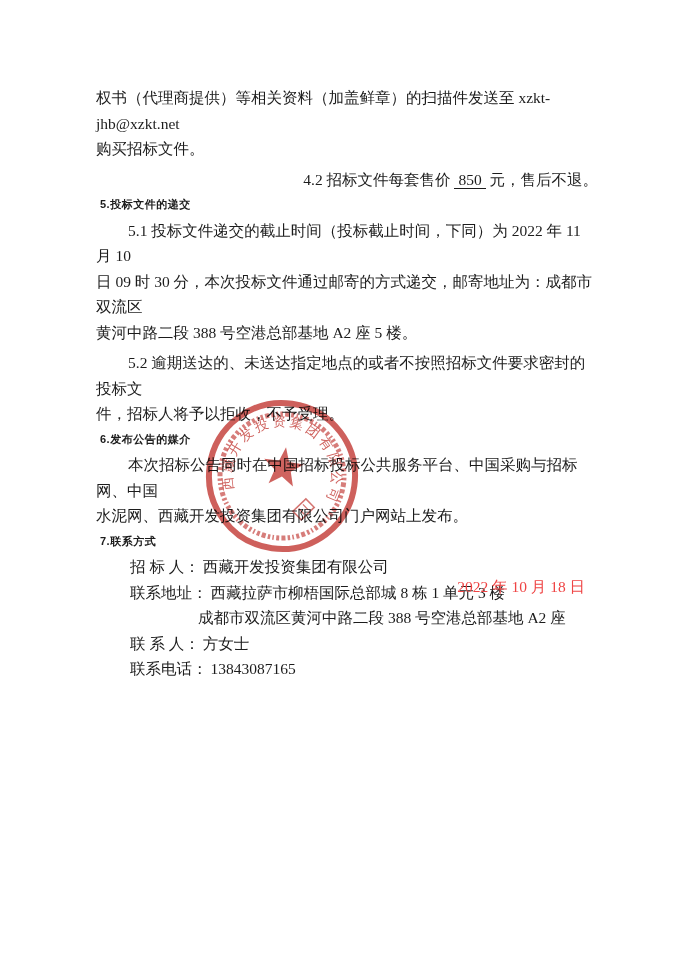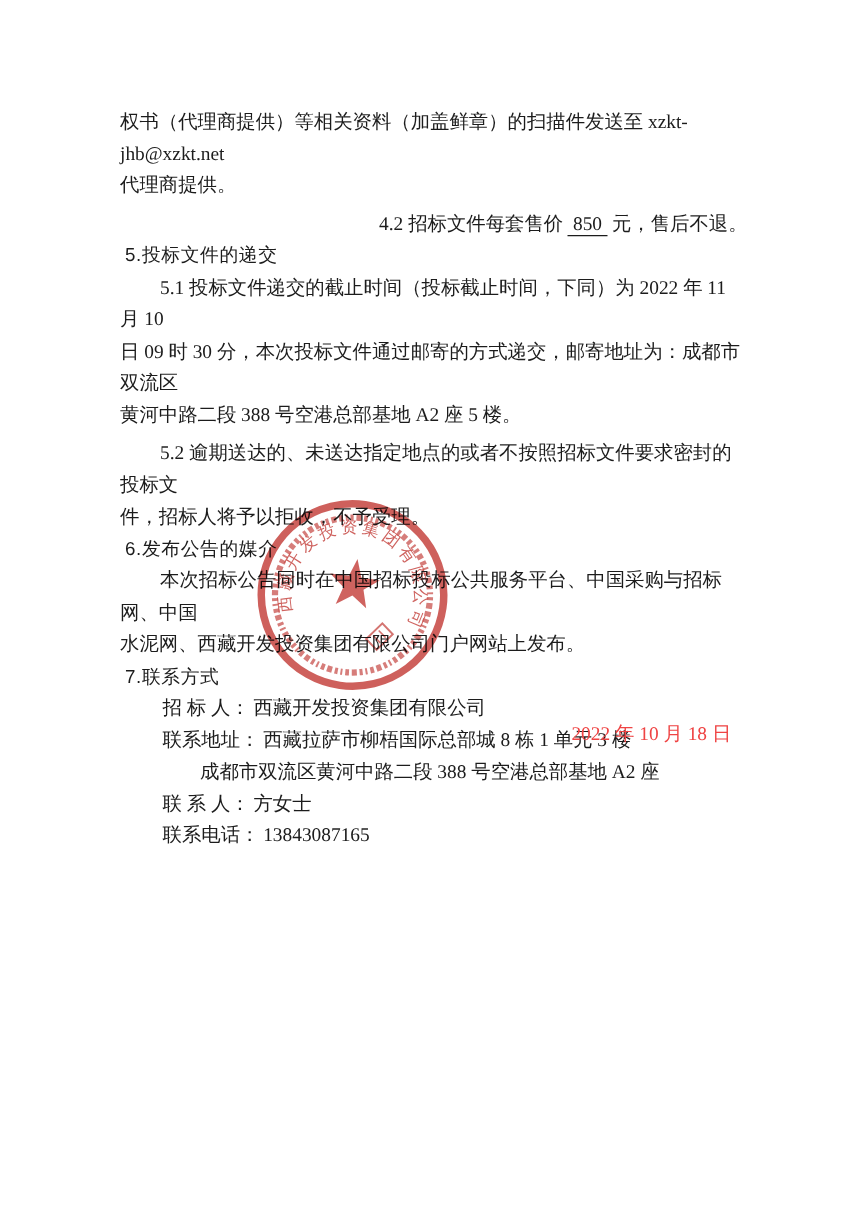--- a/index.html
+++ b/index.html
@@ -17,28 +17,28 @@
     left: 96px;
     top: 85px;
     width: 502px;
     font-size: 15.5px;
     line-height: 25.5px;
   }
   .line { white-space: pre-wrap; }
   .line.indent { text-indent: 32px; }
   .line.heading {
     font-family: "Liberation Sans", "DejaVu Sans", sans-serif;
-    font-weight: normal;
+    font-weight: bold;
     margin-left: 4px;
-    font-size: 15px;
+    font-size: 11px;
     letter-spacing: 0.5px;
   }
   .line.contact { margin-left: 34px; }
   .line.contact .lbl { margin-right: 3px; }
-  .line.contact-cont { margin-left: 64px; }
+  .line.contact-cont { margin-left: 102px; }
   .price-underline {
     border-bottom: 1px solid #1c1c1c;
     padding: 0 4px;
   }
   .date-line {
     position: absolute;
     top: 577px;
     right: 105px;
     font-size: 15.5px;
     font-family: "Liberation Serif", "DejaVu Serif", serif;
@@ -54,21 +54,21 @@
     opacity: 0.88;
   }
 </style>
 </head>
 <body>
 
 <div class="page">
 
   <div class="doc" id="doc-body">
       <div class="line plain">权书（代理商提供）等相关资料（加盖鲜章）的扫描件发送至 xzkt-jhb@xzkt.net</div>
-      <div class="line plain">代理商提供。</div>
+      <div class="line plain">购买招标文件。</div>
       <div class="line price indent" style="margin-top: 5px; text-align: right;"><span>4.2 招标文件每套售价 </span><span class="price-underline">850</span><span> 元，售后不退。</span></div>
       <div class="line heading">5.投标文件的递交</div>
       <div class="line plain indent">5.1 投标文件递交的截止时间（投标截止时间，下同）为 2022 年 11 月 10</div>
       <div class="line plain">日 09 时 30 分，本次投标文件通过邮寄的方式递交，邮寄地址为：成都市双流区</div>
       <div class="line plain">黄河中路二段 388 号空港总部基地 A2 座 5 楼。</div>
       <div class="line plain indent" style="margin-top: 5px;">5.2 逾期送达的、未送达指定地点的或者不按照招标文件要求密封的投标文</div>
       <div class="line plain">件，招标人将予以拒收，不予受理。</div>
       <div class="line heading">6.发布公告的媒介</div>
       <div class="line plain indent">本次招标公告同时在中国招标投标公共服务平台、中国采购与招标网、中国</div>
       <div class="line plain">水泥网、西藏开发投资集团有限公司门户网站上发布。</div>

